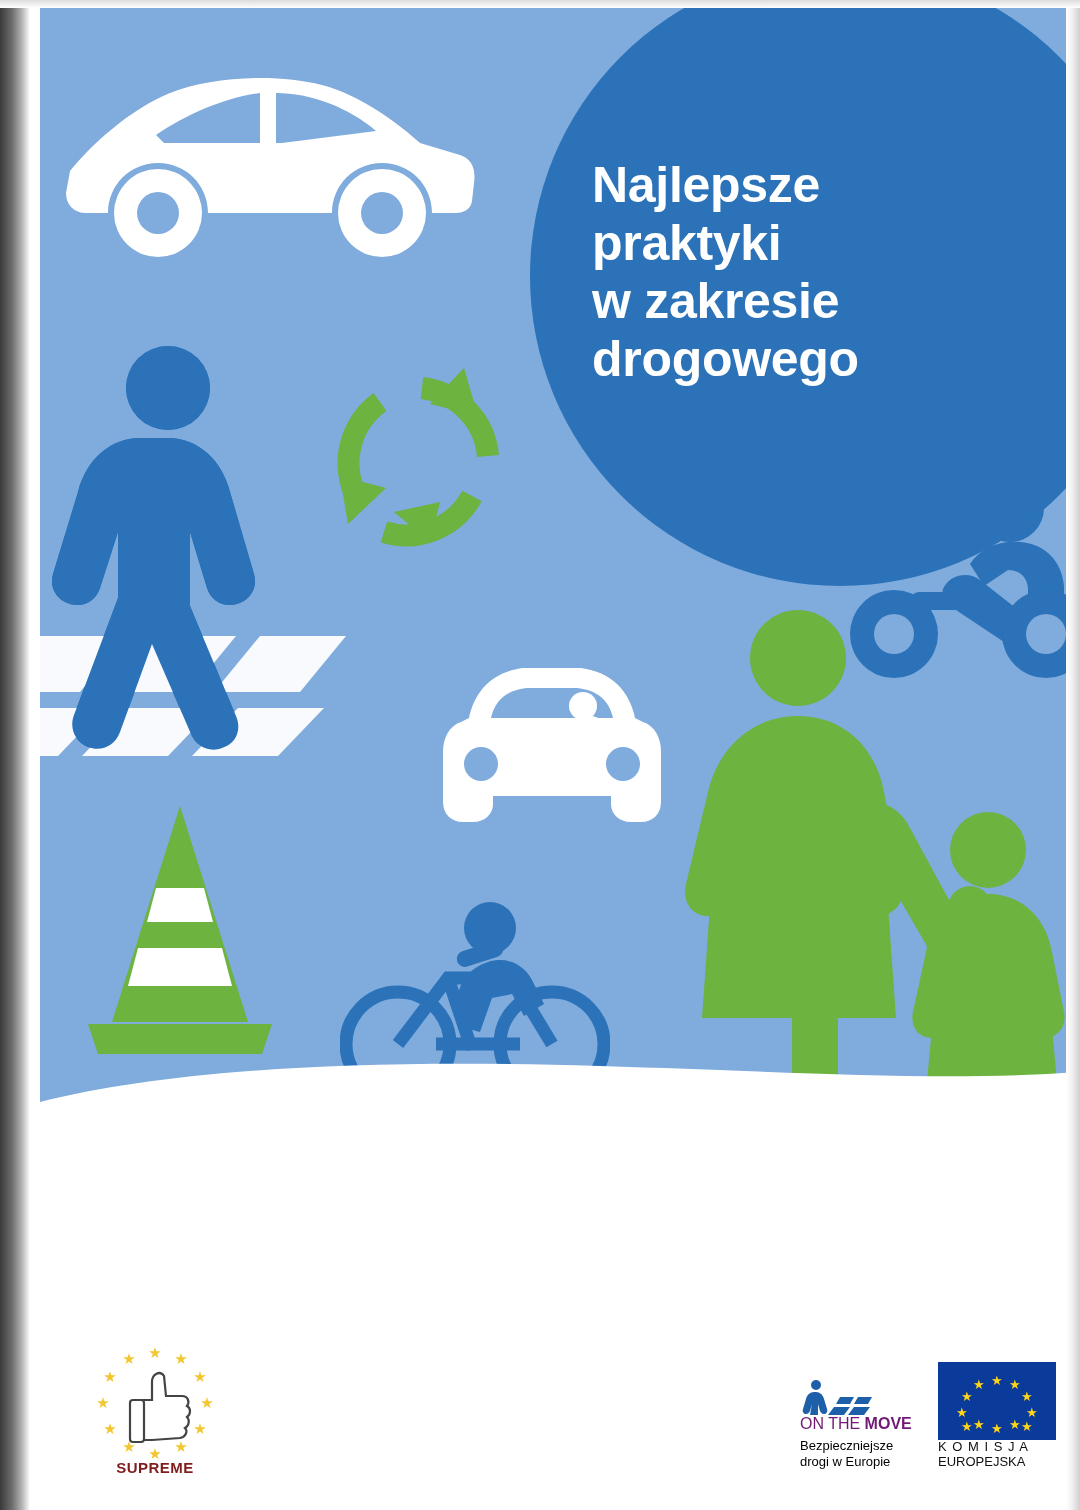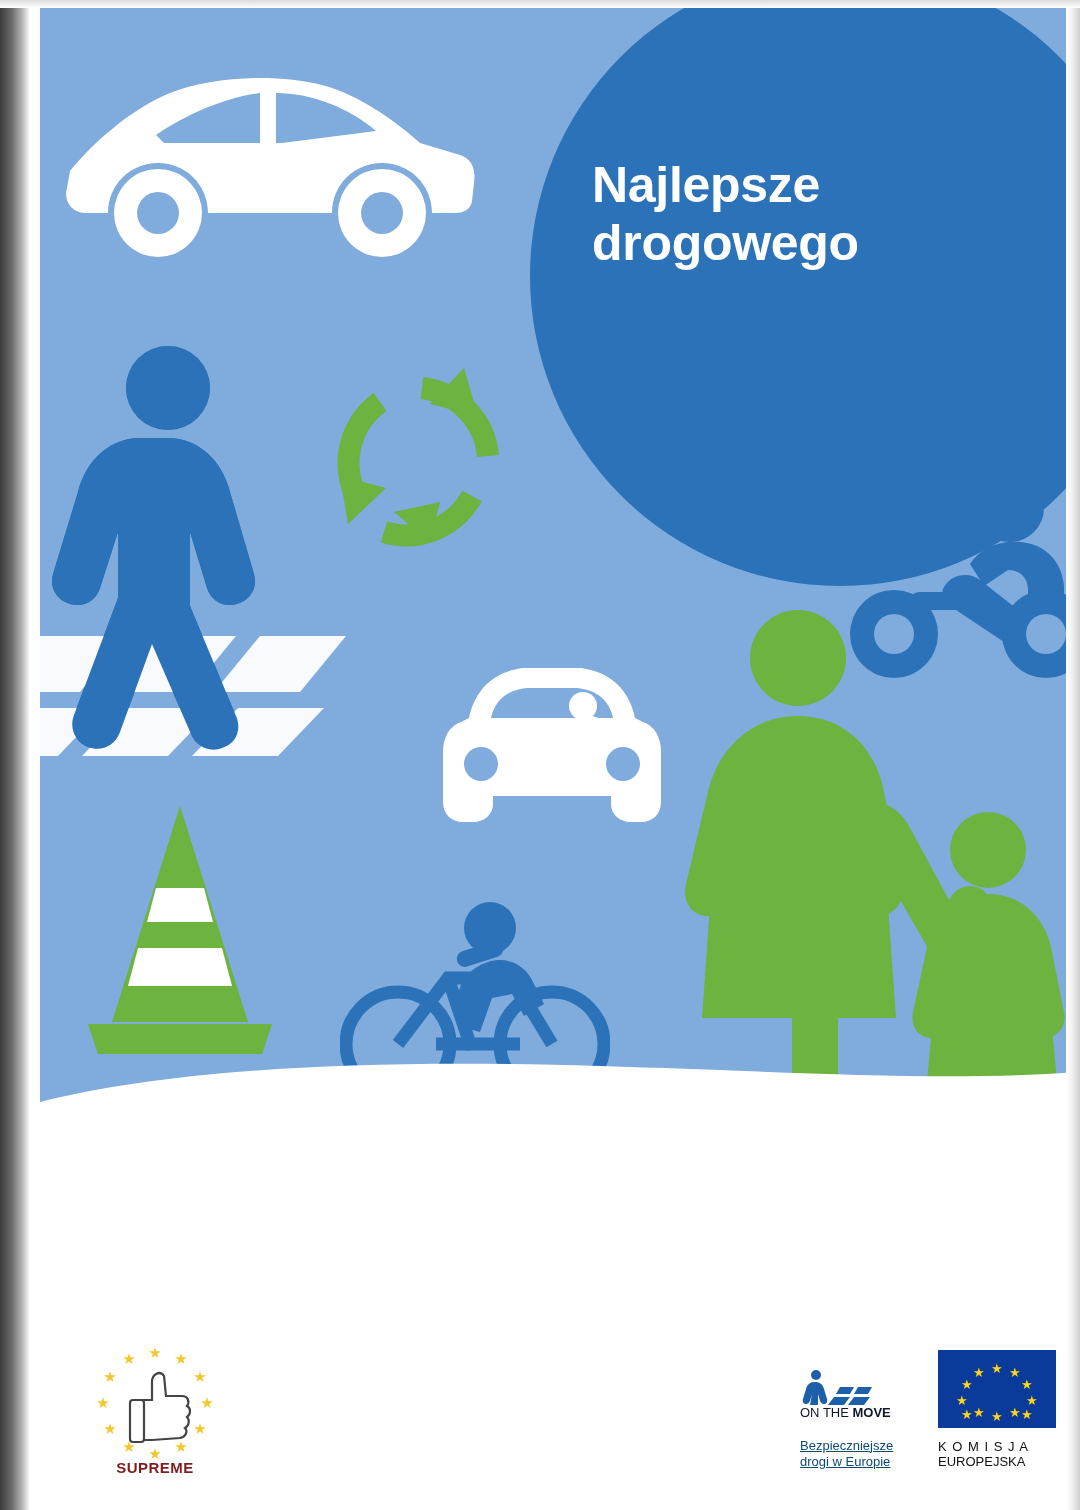--- a/index.html
+++ b/index.html
@@ -131,53 +131,52 @@
     letter-spacing: 0.5px;
   }
   .onthemove {
     position: absolute;
     right: 158px;
     bottom: 14px;
     width: 120px;
     text-align: left;
   }
   .otm-line1 {
-    font-size: 13px;
-    color: #0f172a;
+    font-size: 16px;
+    color: #701a75;
     font-weight: normal;
     white-space: nowrap;
   }
   .otm-line1 b { font-weight: bold; }
   .otm-line2 {
     font-size: 13px;
-    color: #0c4a6e;
+    color: #000000;
     line-height: 1.25;
-    margin-top: 18px;
-    text-decoration: underline;
+    margin-top: 5px;
   }
   .eu-block {
     position: absolute;
     right: 20px;
     bottom: 14px;
     width: 120px;
   }
   .eu-flag {
     width: 118px;
     height: 78px;
     background: #0a3b9a;
     position: relative;
   }
   .eu-star {
     position: absolute;
     color: #ffd617;
     font-size: 13px;
     line-height: 13px;
   }
   .eu-caption {
-    margin-top: 12px;
+    margin-top: 0;
     font-size: 13px;
     color: #111111;
     line-height: 1.15;
     letter-spacing: 1px;
   }
   .eu-caption .l2 { letter-spacing: 0px; }
 
   svg.art { position: absolute; z-index: 5; }
 </style>
 </head>
@@ -280,20 +279,22 @@
         <circle cx="290" cy="302" r="22"></circle>
         <circle cx="308" cy="244" r="38"></circle>
         <path d="M308 288 C342 288 366 312 372 346 L384 406 C387 420 378 432 364 432 L358 432 L366 480 L348 480 L348 548 L312 548 L312 480 L280 480 L258 432 L252 432 C238 432 230 420 233 406 L246 346 C252 312 274 288 308 288 Z"></path>
         <path d="M252 422 L372 422 L378 486 L246 486 Z"></path>
       </g>
     </svg>
 
     <div class="title-circle"></div>
     <div class="title-text">
       <div>Najlepsze</div>
+      <div>praktyki</div>
+      <div>w zakresie</div>
       <div>drogowego</div>
     </div>
 
     <div class="wave-top">
       <svg viewBox="0 0 1038 70" preserveAspectRatio="none">
         <path fill="#ffffff" d="M0 70 L0 48 C120 18 300 4 560 12 C760 18 900 28 1038 18 L1038 70 Z"></path>
       </svg>
     </div>
     <div class="wave-band"></div>
 

